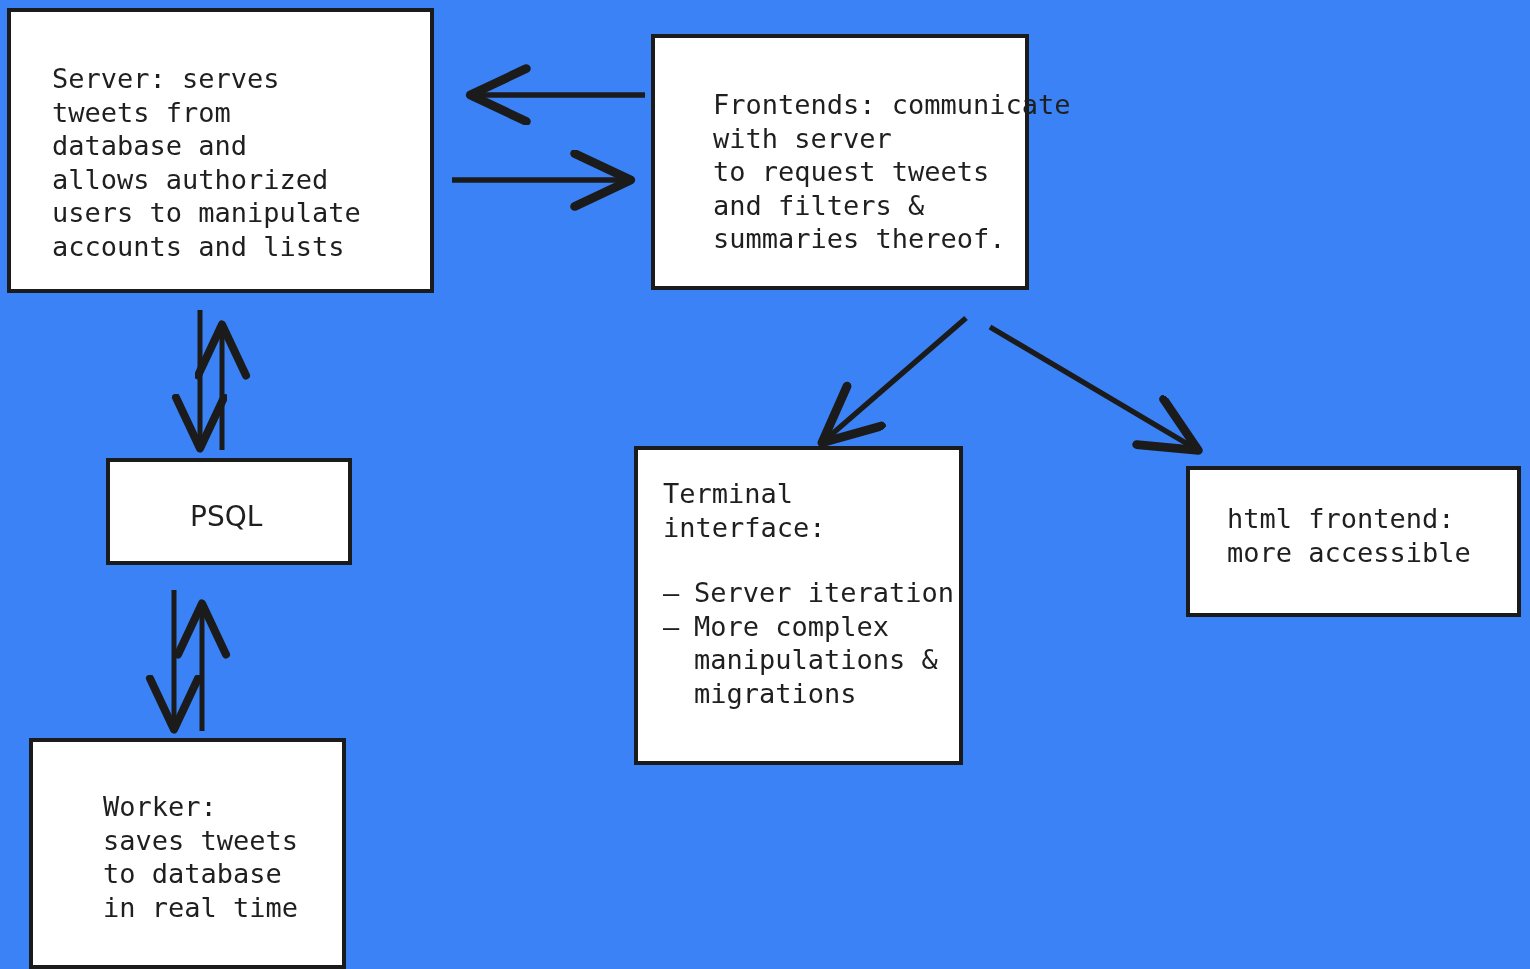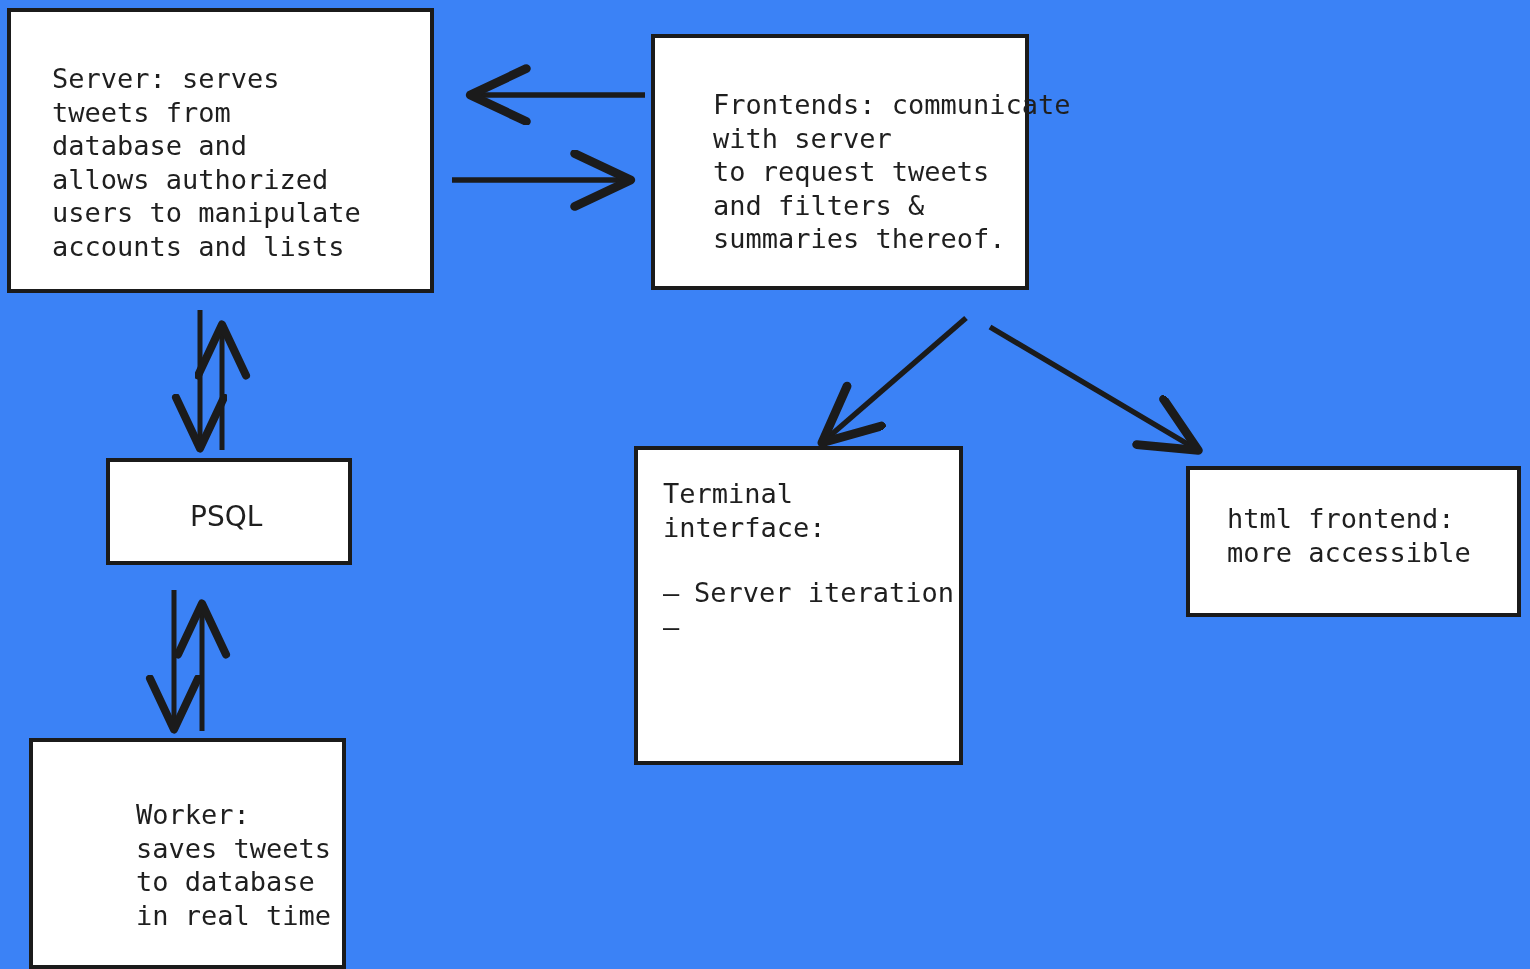--- a/index.html
+++ b/index.html
@@ -123,36 +123,39 @@
 to request tweets
 and filters &amp;
 summaries thereof.</div>
   </div>
 
   <div class="node" style="left:92px; top:458px; width:246px; height:107px;margin-left:14px;">
     <div class="node-text sans" style="left:80px; top:38px;">PSQL</div>
   </div>
 
   <div class="node" style="left:29px; top:738px; width:317px; height:231px;">
-    <div class="node-text" style="left:70px; top:56px;margin-left:33px;">Worker:
+    <div class="node-text" style="left:70px; top:48px;">Worker:
 saves tweets
 to database
 in real time</div>
   </div>
 
   <div class="node" style="left:634px; top:446px; width:329px; height:319px;">
     <div class="node-text" style="left:25px; top:27px;">Terminal
 interface:</div>
     <div class="bullets" style="left:25px; top:126px;">
       <div class="bullet-row">
         <span class="bullet-mark">–</span>
         <span class="bullet-body">Server iteration</span>
       </div>
       <div class="bullet-row">
         <span class="bullet-mark">–</span>
+        <span class="bullet-body">More complex
+manipulations &amp;
+migrations</span>
       </div>
     </div>
   </div>
 
   <div class="node" style="left:1186px; top:466px; width:335px; height:151px;">
     <div class="node-text" style="left:37px; top:32px;">html frontend:
 more accessible</div>
   </div>
 
 </div>

